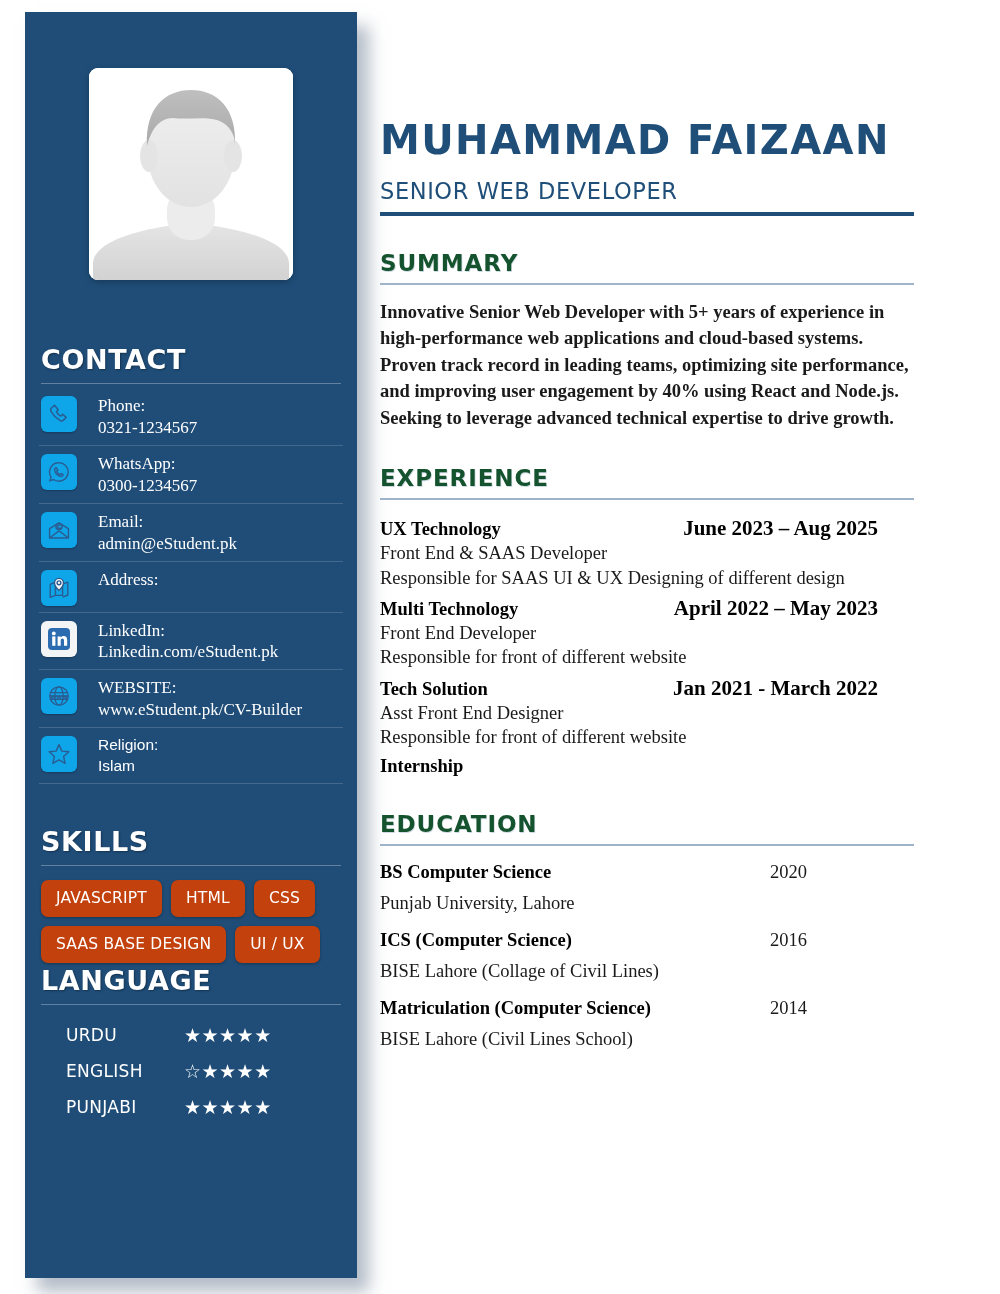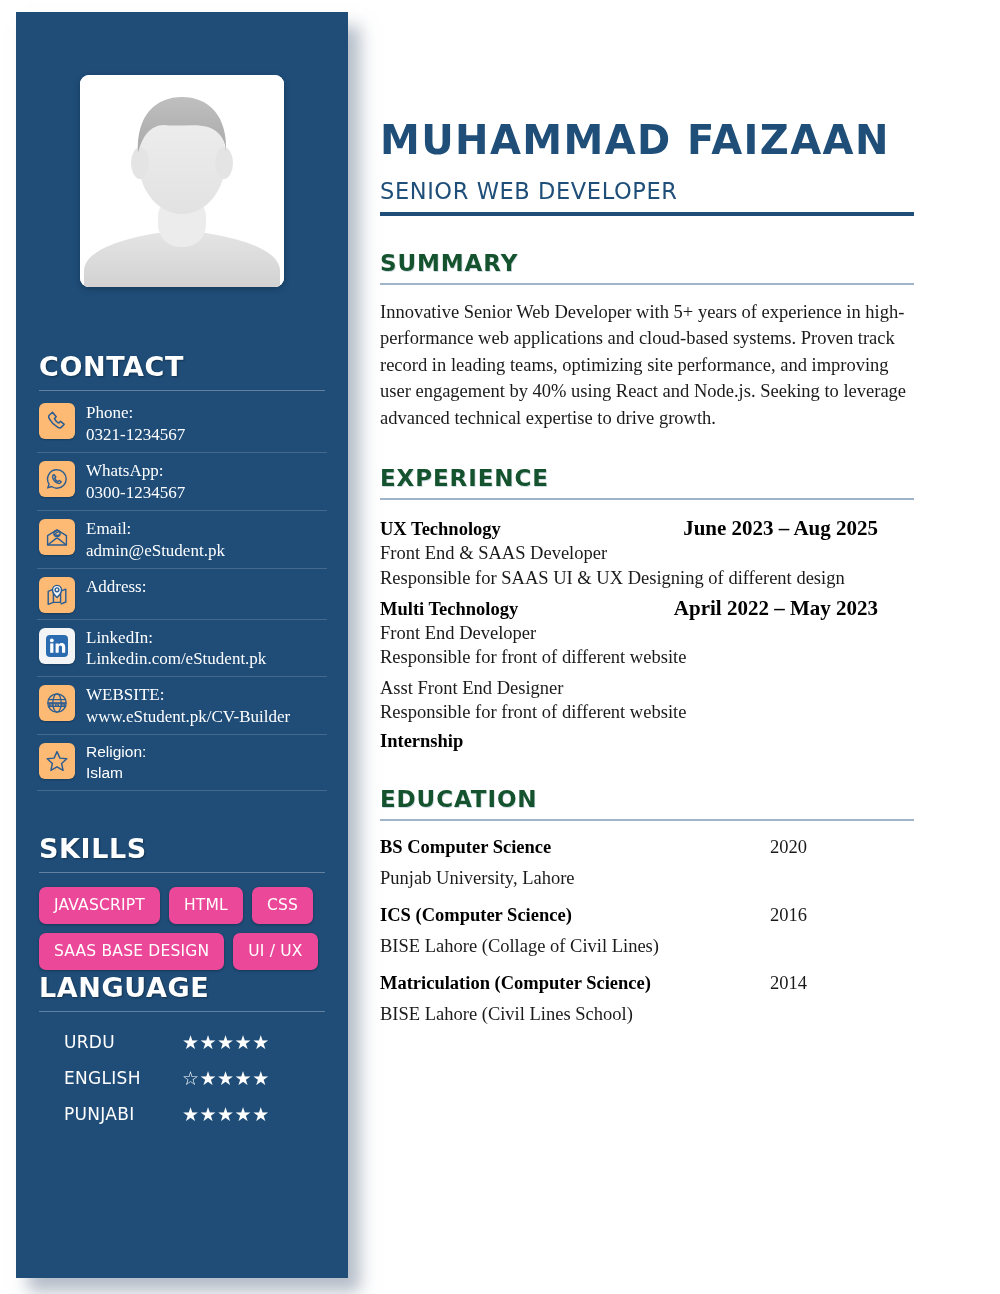--- a/index.html
+++ b/index.html
@@ -17,27 +17,27 @@
   .page {
     position: relative;
     width: 1000px;
     height: 1294px;
     background: #ffffff;
   }
 
   
   .sidebar {
     position: absolute;
-    left: 16px;
+    left: 25px;
     top: 12px;
     width: 332px;
     height: 1266px;
     background: #1f4d78;
     box-shadow: 12px 14px 16px rgba(120,135,155,0.55);
-    padding: 7px;
+    padding: 0;
   }
 
   
   .photo-wrap {
     display: flex;
     justify-content: center;
     padding-top: 56px;
   }
   .photo-card {
     width: 204px;
@@ -66,31 +66,31 @@
     margin: 8px 16px 0 16px;
   }
 
   #contact-head { margin-top: 64px; }
 
   
   .contact-list { margin-top: 4px; padding: 0 14px; }
   .contact-row {
     display: flex;
     align-items: flex-start;
-    gap: 11px;
+    gap: 21px;
     padding: 6px 0 6px 2px;
     border-bottom: 1px solid rgba(255,255,255,0.16);
     min-height: 40px;
   }
   .c-icon {
     flex: 0 0 auto;
     width: 36px;
     height: 36px;
     border-radius: 6px;
-    background: #fdba74;
+    background: #0ea5e9;
     display: flex;
     align-items: center;
     justify-content: center;
     margin-top: 2px;
     box-shadow: 0 1px 2px rgba(0,0,0,0.25);
   }
   .c-icon svg { display: block; }
   .c-icon.linkedin { background: #f2f4f6; }
   .c-text {
     color: #ffffff;
@@ -105,21 +105,21 @@
 
   
   #skills-head { margin-top: 42px; }
   .pill-wrap {
     display: flex;
     flex-wrap: wrap;
     gap: 9px;
     padding: 14px 16px 0 16px;
   }
   .pill {
-    background: #ec4899;
+    background: #c2410c;
     color: #ffffff;
     border-radius: 7px;
     padding: 9px 15px 10px 15px;
     font-size: 15.5px;
     letter-spacing: 0.2px;
     white-space: nowrap;
     box-shadow: 0 1px 3px rgba(0,0,0,0.30);
     font-family: "DejaVu Sans", sans-serif;
   }
 
@@ -192,20 +192,21 @@
     background: #9fb4c9;
     margin-top: 7px;
   }
 
   .summary-text {
     font-family: "Liberation Serif", serif;
     font-size: 18.5px;
     line-height: 1.43;
     color: #1a1a1a;
     margin-top: 14px;
+    font-weight: bold;
   }
 
   .job { margin-top: 6px; }
   .job:first-child { margin-top: 16px; }
   .job-top {
     display: flex;
     justify-content: space-between;
     align-items: baseline;
     gap: 28px;
   }
@@ -447,20 +448,24 @@
           </div>
           <div class="job">
             <div class="job-top">
               <div class="job-company">Multi Technology</div>
               <div class="job-dates">April 2022 – May 2023</div>
             </div>
             <div class="job-role">Front End Developer</div>
             <div class="job-desc">Responsible for front of different website</div>
           </div>
           <div class="job">
+            <div class="job-top">
+              <div class="job-company">Tech Solution</div>
+              <div class="job-dates">Jan 2021 - March 2022</div>
+            </div>
             <div class="job-role">Asst Front End Designer</div>
             <div class="job-desc">Responsible for front of different website</div>
           </div>
           <div class="job">
             <div class="job-top">
               <div class="job-company">Internship</div>
               <div class="job-dates"></div>
             </div>
           </div>
         </div>

